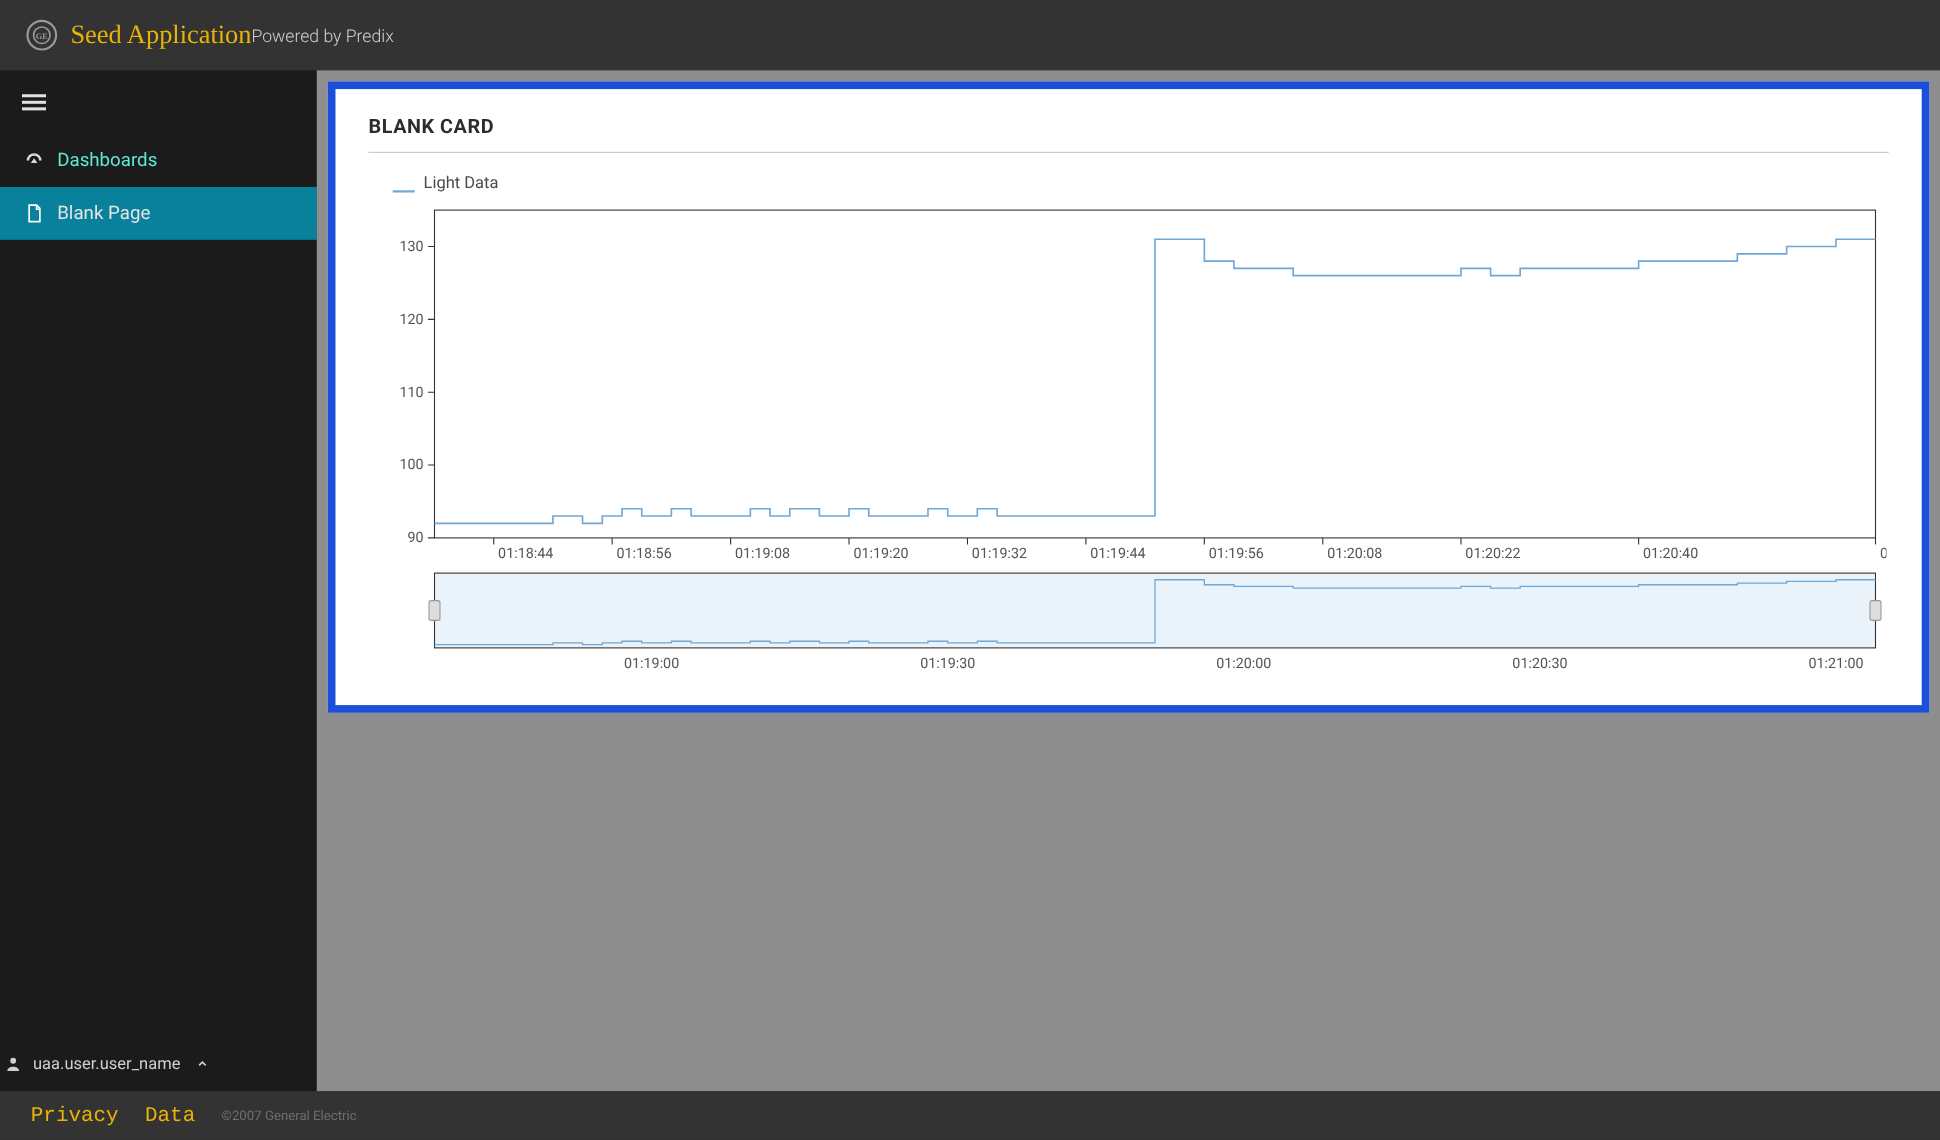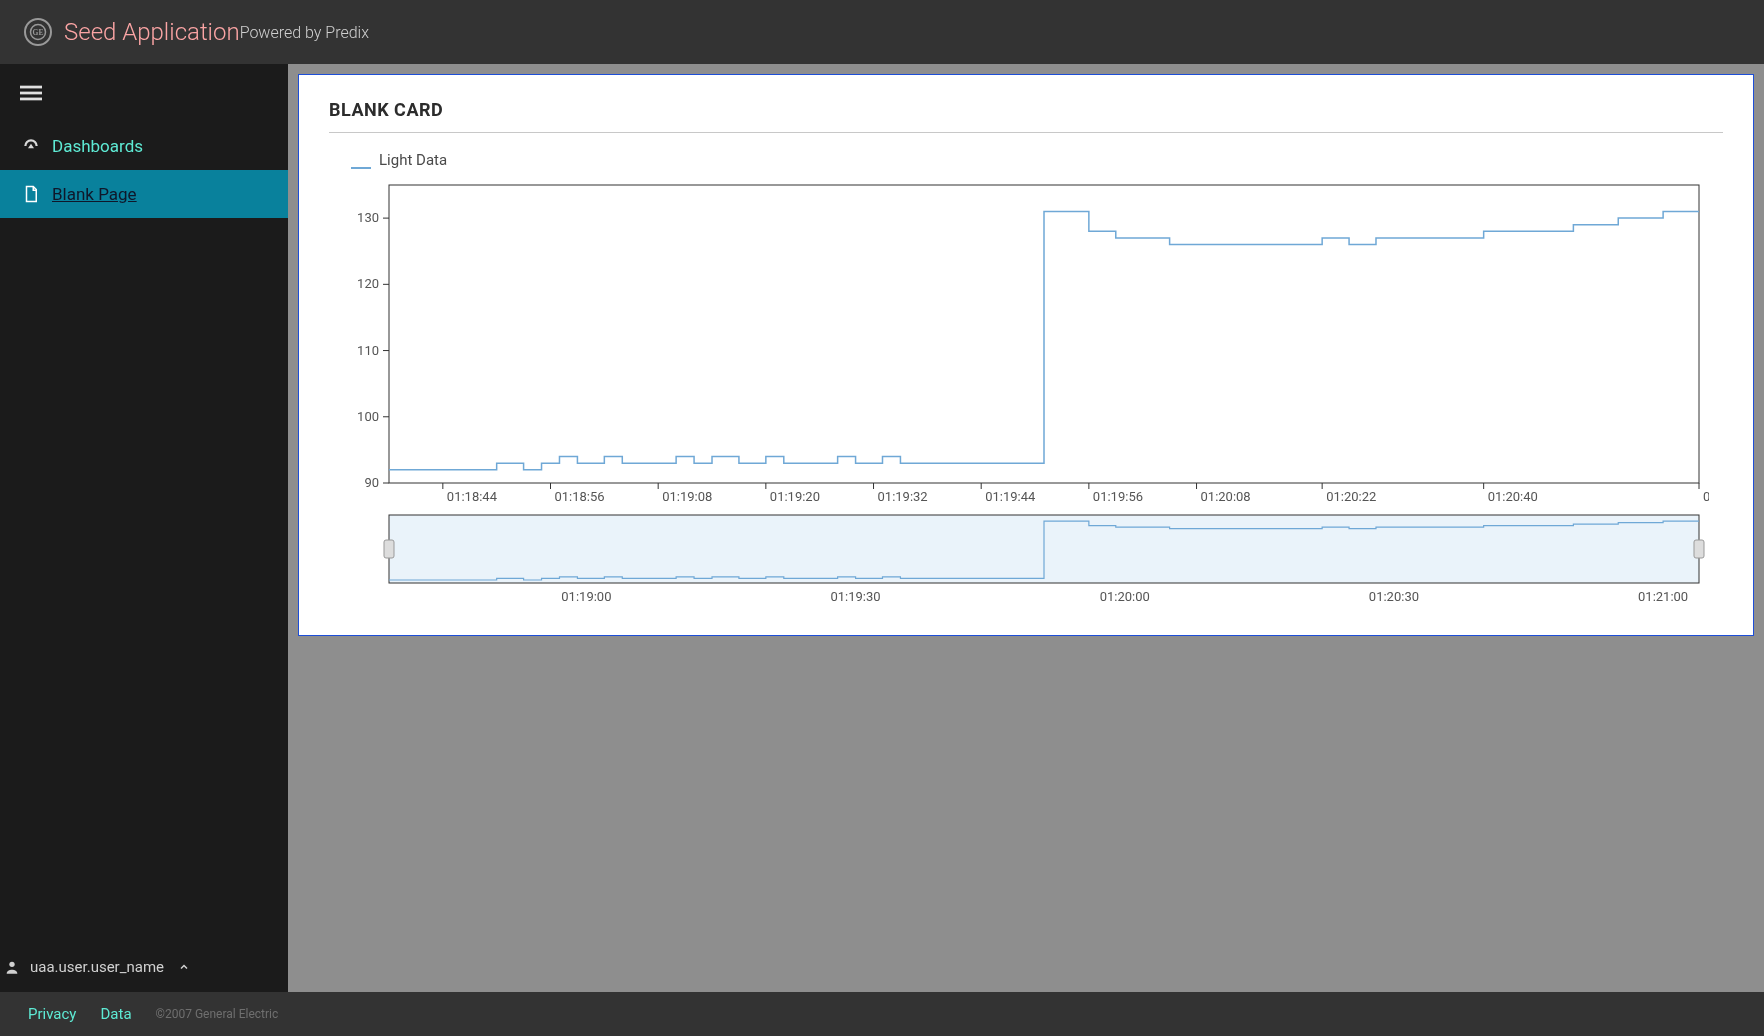--- a/index.html
+++ b/index.html
@@ -20,74 +20,74 @@
   justify-content: flex-start;
   padding: 0 24px;
   color: #e0e0e0;
 }
 .header-left { display: flex; align-items: center; gap: 12px; }
 .ge-logo {
   width: 28px; height: 28px; border-radius: 50%;
   border: 2px solid #999; display: flex; align-items: center; justify-content: center;
   font-size: 12px; color: #999; font-weight: bold;
 }
-.app-title { font-size: 24px; font-weight: 300; color: #fca5a5; }
+.app-title { font-size: 24px; font-weight: 300; color: #eab308; font-family: Liberation Serif, serif; }
 .powered { font-size: 16px; font-weight: 300; color: #d0d0d0; }
 .body-area {
   flex: 1;
   display: flex;
   min-height: 0;
 }
 .sidebar {
   width: 288px;
   background: #1b1b1b;
   display: flex;
   flex-direction: column;
   color: #d0d0d0;
 }
 .hamburger { padding: 18px 20px; color: #e0e0e0; cursor: pointer; font-size: 20px; }
 .nav-list { flex: 1; }
 .nav-item {
   display: flex; align-items: center; gap: 12px;
   padding: 14px 22px; font-size: 17px; color: #5eead4; cursor: pointer;
 }
 .nav-item .ico { width: 18px; display: inline-flex; }
-.nav-item.active { background: #09819c; color: #0f172a; text-decoration: underline; }
+.nav-item.active { background: #09819c; color: #e5e5e5; }
 .user-footer {
   padding: 16px 4px; display: flex; align-items: center; gap: 10px;
   font-size: 15px; color: #d0d0d0; cursor: pointer;
 }
 .user-footer .chev { margin-left: 4px; }
 .main {
   flex: 1;
   background: #8e8e8e;
   padding: 10px;
   min-width: 0;
   display: flex;
   flex-direction: column;
 }
 .card {
   background: #ffffff;
   padding: 24px 30px 28px 30px;
-  border: 1px solid #1d4ed8;
+  border: 7px solid #1d4ed8;
 }
 .card-title {
   font-size: 18px; font-weight: 700; color: #2c2c2c; letter-spacing: 0.5px;
   text-transform: uppercase; margin-bottom: 12px;
 }
 .card hr { border: none; border-top: 1px solid #c8c8c8; margin-bottom: 18px; }
 .legend { display: flex; align-items: flex-end; gap: 8px; margin: 0 0 8px 22px; font-size: 15px; color: #4a4a4a; }
 .legend-line { width: 20px; height: 2px; background: #6fa8d6; display: inline-block; }
 .chart-wrap { position: relative; width: 100%; }
 svg { display: block; }
 .footer {
   height: 44px; background: #333333; color: #8a8a8a; font-size: 14px;
   display: flex; align-items: center; gap: 24px; padding: 0 28px;
 }
-.footer a { color: #5eead4; text-decoration: none; font-size: 15px; cursor: pointer; }
+.footer a { color: #eab308; text-decoration: none; font-size: 19px; cursor: pointer; font-family: Liberation Mono, monospace; }
 .copyright { font-size: 12px; color: #6f6f6f; }
 </style>
 </head>
 <body>
 
 <div class="header">
   <div class="header-left">
     <span class="ge-logo">
       <svg viewBox="0 0 24 24" width="18" height="18">
           <circle cx="12" cy="12" r="10" fill="none" stroke="#999" stroke-width="2"></circle>

